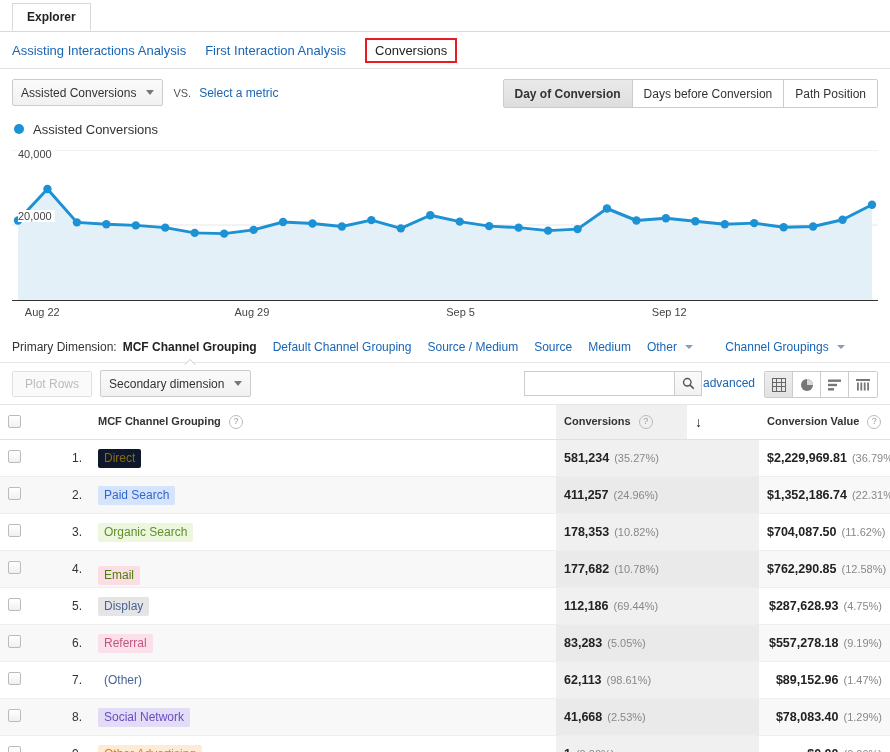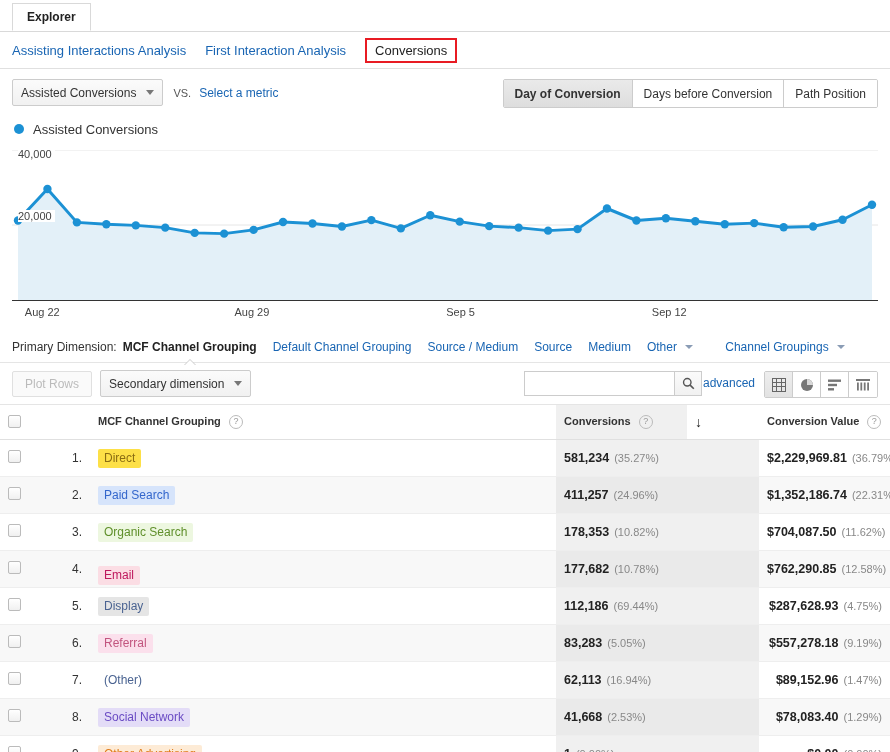--- a/index.html
+++ b/index.html
@@ -565,42 +565,42 @@
       <th class="col-val">
         <span>Conversion Value</span>
         <span class="help">?</span>
       </th>
     </tr>
   </thead>
   <tbody id="table-body">
       <tr class="">
         <td class="col-check"><span class="cb"></span></td>
         <td class="col-idx">1.</td>
-        <td class="col-name"><span class="chip" style="background: #fde047; color: rgb(138, 109, 19);">Direct</span></td>
+        <td class="col-name"><span class="chip" style="background: #0f172a; color: rgb(138, 109, 19);">Direct</span></td>
         <td class="col-conv" colspan="2"><span class="num">581,234</span><span class="pct">(35.27%)</span></td>
         <td class="col-val"><span class="num">$2,229,969.81</span><span class="pct">(36.79%)</span></td>
       </tr>
       <tr class="row-alt">
         <td class="col-check"><span class="cb"></span></td>
         <td class="col-idx">2.</td>
         <td class="col-name"><span class="chip" style="background: rgb(214, 228, 251); color: rgb(51, 102, 204);">Paid Search</span></td>
         <td class="col-conv" colspan="2"><span class="num">411,257</span><span class="pct">(24.96%)</span></td>
         <td class="col-val"><span class="num">$1,352,186.74</span><span class="pct">(22.31%)</span></td>
       </tr>
       <tr class="">
         <td class="col-check"><span class="cb"></span></td>
         <td class="col-idx">3.</td>
         <td class="col-name"><span class="chip" style="background: rgb(237, 247, 224); color: rgb(95, 143, 42);">Organic Search</span></td>
         <td class="col-conv" colspan="2"><span class="num">178,353</span><span class="pct">(10.82%)</span></td>
         <td class="col-val"><span class="num">$704,087.50</span><span class="pct">(11.62%)</span></td>
       </tr>
       <tr class="row-alt">
         <td class="col-check"><span class="cb"></span></td>
         <td class="col-idx">4.</td>
-        <td class="col-name"><span class="chip" style="background: rgb(251, 221, 228); color: #be185d; margin-top: 12px;">Email</span></td>
+        <td class="col-name"><span class="chip" style="background: rgb(251, 221, 228); color: #4d7c0f; margin-top: 12px;">Email</span></td>
         <td class="col-conv" colspan="2"><span class="num">177,682</span><span class="pct">(10.78%)</span></td>
         <td class="col-val"><span class="num">$762,290.85</span><span class="pct">(12.58%)</span></td>
       </tr>
       <tr class="">
         <td class="col-check"><span class="cb"></span></td>
         <td class="col-idx">5.</td>
         <td class="col-name"><span class="chip" style="background: #e5e5e5; color: rgb(74, 99, 145);">Display</span></td>
         <td class="col-conv" colspan="2"><span class="num">112,186</span><span class="pct">(69.44%)</span></td>
         <td class="col-val"><span class="num">$287,628.93</span><span class="pct">(4.75%)</span></td>
       </tr>
@@ -608,21 +608,21 @@
         <td class="col-check"><span class="cb"></span></td>
         <td class="col-idx">6.</td>
         <td class="col-name"><span class="chip" style="background: rgb(251, 224, 236); color: rgb(194, 85, 127);">Referral</span></td>
         <td class="col-conv" colspan="2"><span class="num">83,283</span><span class="pct">(5.05%)</span></td>
         <td class="col-val"><span class="num">$557,278.18</span><span class="pct">(9.19%)</span></td>
       </tr>
       <tr class="">
         <td class="col-check"><span class="cb"></span></td>
         <td class="col-idx">7.</td>
         <td class="col-name"><span class="chip" style="background: transparent; color: rgb(74, 99, 145);">(Other)</span></td>
-        <td class="col-conv" colspan="2"><span class="num">62,113</span><span class="pct">(16.94%)</span></td>
+        <td class="col-conv" colspan="2"><span class="num">62,113</span><span class="pct">(98.61%)</span></td>
         <td class="col-val"><span class="num">$89,152.96</span><span class="pct">(1.47%)</span></td>
       </tr>
       <tr class="row-alt">
         <td class="col-check"><span class="cb"></span></td>
         <td class="col-idx">8.</td>
         <td class="col-name"><span class="chip" style="background: rgb(227, 220, 247); color: rgb(106, 75, 196);">Social Network</span></td>
         <td class="col-conv" colspan="2"><span class="num">41,668</span><span class="pct">(2.53%)</span></td>
         <td class="col-val"><span class="num">$78,083.40</span><span class="pct">(1.29%)</span></td>
       </tr>
       <tr class="">

